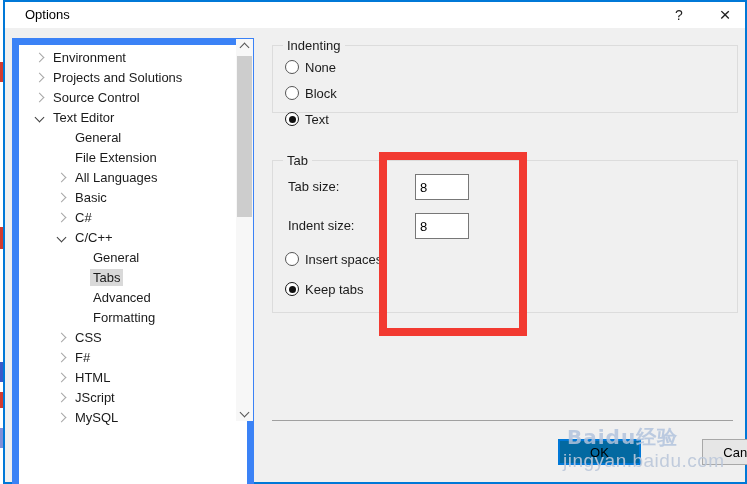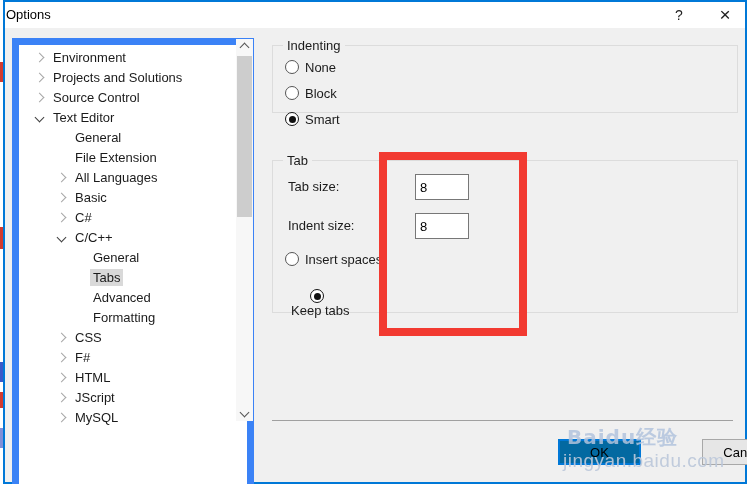--- a/index.html
+++ b/index.html
@@ -4,21 +4,21 @@
 <style>
   html,body{margin:0;padding:0;}
   .stage{position:relative;width:747px;height:484px;background:#ffffff;overflow:hidden;
          font-family:"Liberation Sans",sans-serif;color:#1b1b1b;}
   
   .frag{position:absolute;left:0;width:3px;}
   
   .dialog{position:absolute;left:3px;top:0;width:744px;height:484px;box-sizing:border-box;
           border:2px solid #0078d7;background:#f0f0f0;}
   .titlebar{position:absolute;left:0;top:0;width:100%;height:26px;background:#ffffff;}
-  .title{position:absolute;left:1px;top:5px;font-size:13px;color:#000;}
+  .title{position:absolute;left:20px;top:5px;font-size:13px;color:#000;}
   .tb-btn{position:absolute;top:0;height:26px;background:transparent;border:none;cursor:default;
           display:flex;align-items:center;justify-content:center;color:#222;padding:0;}
   .tb-btn.help{left:656px;width:36px;font-size:14px;}
   .tb-btn.close{left:700px;width:40px;font-size:19px;font-weight:300;}
   
   .tree{position:absolute;left:7px;top:36px;width:242px;height:484px;box-sizing:border-box;
         background:#ffffff;border:7px solid #3b82f6;padding-top:2px;overflow:hidden;}
   .tree-row{height:20px;display:flex;align-items:center;font-size:13px;white-space:nowrap;}
   .tree-row .arrowbox{width:22px;display:flex;align-items:center;justify-content:center;flex:0 0 22px;}
   .tree-row.lvl1{padding-left:9px;}
@@ -216,39 +216,39 @@
           <div class="radio-row" style="top: 13px;">
             <span class="radio"></span>
             <span class="rlabel">None</span>
           </div>
           <div class="radio-row" style="top: 39px;">
             <span class="radio"></span>
             <span class="rlabel">Block</span>
           </div>
           <div class="radio-row" style="top: 65px;">
             <span class="radio checked"></span>
-            <span class="rlabel">Smart</span>
+            <span class="rlabel">Text</span>
           </div>
         </div>
     </div>
 
     <div class="group tab">
       <span class="group-label">Tab</span>
       <div id="tab-fields">
           <span class="field-label" style="top: 18px;">Tab size:</span>
           <input class="field-input" value="8" style="top: 13px;">
           <span class="field-label" style="top: 57px;">Indent size:</span>
           <input class="field-input" value="8" style="top: 52px;">
         </div>
       <div id="tab-options">
           <div class="radio-row" style="top: 90px;">
             <span class="radio"></span>
             <span class="rlabel">Insert spaces</span>
           </div>
-          <div class="radio-row" style="top: 128px; flex-direction: column;">
+          <div class="radio-row" style="top: 120px;">
             <span class="radio checked"></span>
             <span class="rlabel">Keep tabs</span>
           </div>
         </div>
     </div>
 
     <div class="separator"></div>
 
     <button class="btn ok">OK</button>
     <button class="btn cancel">Cancel</button>

